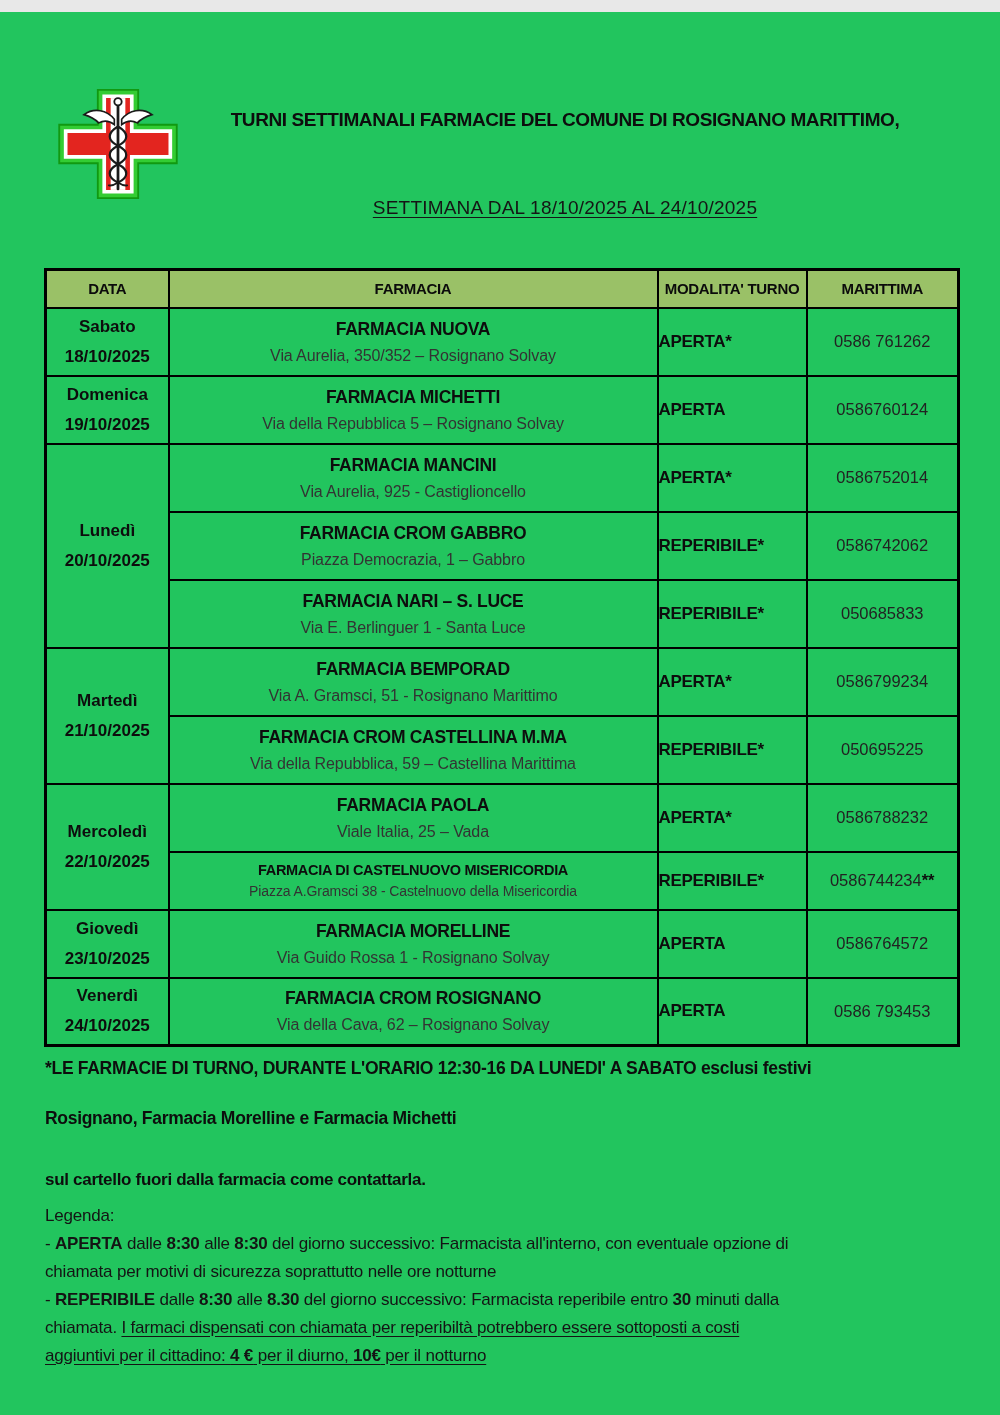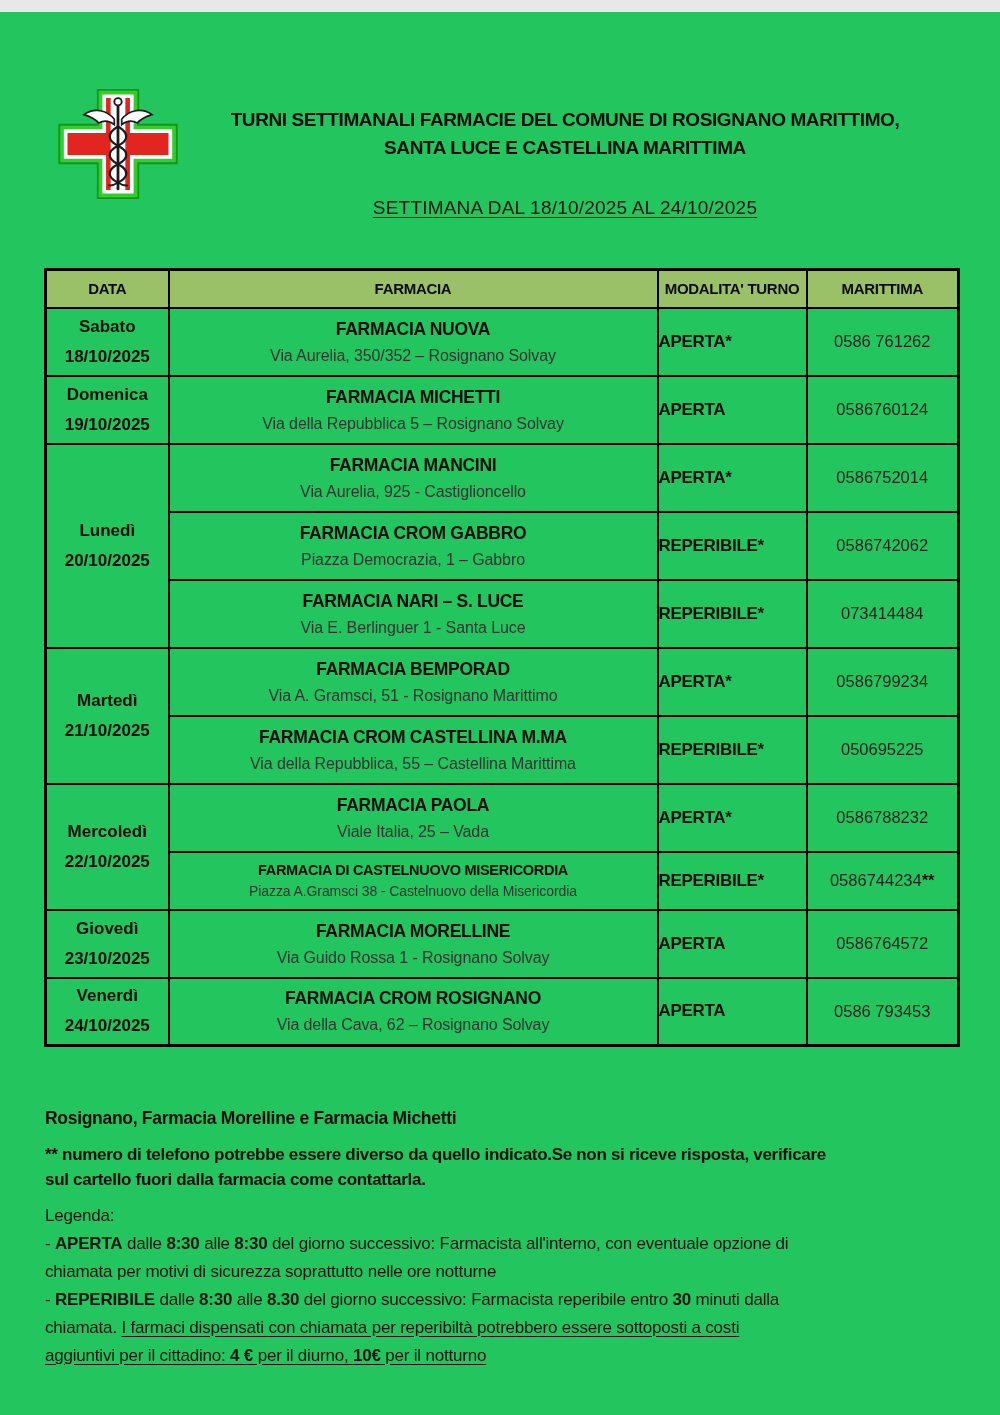--- a/index.html
+++ b/index.html
@@ -81,21 +81,20 @@
         <path d="M66 42 C54 49 54 57 66 63 C78 69 78 77 66 83 C54 89 54 97 66 103" stroke-width="2.4"></path>
         <path d="M66 42 C78 49 78 57 66 63 C54 69 54 77 66 83 C78 89 78 97 66 103" stroke-width="2.4"></path>
         <path d="M66 103 q-6 4 -10 3" stroke-width="2"></path>
         <path d="M66 103 q6 4 10 3" stroke-width="2"></path>
       </g>
     </svg>
   </div>
 
   <div class="title">
     <div>TURNI SETTIMANALI FARMACIE DEL COMUNE DI ROSIGNANO MARITTIMO,</div>
-    <div>SANTA LUCE E CASTELLINA MARITTIMA</div>
   </div>
   <div class="week">SETTIMANA DAL 18/10/2025 AL 24/10/2025</div>
 
   <div class="tbl-wrap">
     <table class="sched">
       <colgroup>
         <col class="c-data">
           <col class="c-farm">
           <col class="c-mode">
           <col class="c-tel">
@@ -152,38 +151,38 @@
             </td>
             <td class="mode-cell">REPERIBILE*</td>
             <td class="phone-cell">0586742062</td>
           </tr>
           <tr class="row">
             <td class="pharm-cell">
               <div class="ph-name">FARMACIA NARI – S. LUCE</div>
               <div class="ph-addr">Via E. Berlinguer 1 - Santa Luce</div>
             </td>
             <td class="mode-cell">REPERIBILE*</td>
-            <td class="phone-cell">073414484</td>
+            <td class="phone-cell">050685833</td>
           </tr>
           <tr class="row">
             <td class="date-cell" rowspan="2">
               <div>Martedì</div>
               <div>21/10/2025</div>
             </td>
             <td class="pharm-cell">
               <div class="ph-name">FARMACIA BEMPORAD</div>
               <div class="ph-addr">Via A. Gramsci, 51 - Rosignano Marittimo</div>
             </td>
             <td class="mode-cell">APERTA*</td>
             <td class="phone-cell">0586799234</td>
           </tr>
           <tr class="row">
             <td class="pharm-cell">
               <div class="ph-name">FARMACIA CROM CASTELLINA M.MA</div>
-              <div class="ph-addr">Via della Repubblica, 55 – Castellina Marittima</div>
+              <div class="ph-addr">Via della Repubblica, 59 – Castellina Marittima</div>
             </td>
             <td class="mode-cell">REPERIBILE*</td>
             <td class="phone-cell">050695225</td>
           </tr>
           <tr class="row">
             <td class="date-cell" rowspan="2">
               <div>Mercoledì</div>
               <div>22/10/2025</div>
             </td>
             <td class="pharm-cell">
@@ -222,18 +221,18 @@
               <div class="ph-name">FARMACIA CROM ROSIGNANO</div>
               <div class="ph-addr">Via della Cava, 62 – Rosignano Solvay</div>
             </td>
             <td class="mode-cell">APERTA</td>
             <td class="phone-cell">0586 793453</td>
           </tr>
         </tbody>
     </table>
   </div>
 
-  <div class="note1"><br><br><span class="b">Rosignano, Farmacia Morelline e Farmacia Michetti</span></div>
-  <div class="note2"><span class="b">** numero di telefono potrebbe essere diverso da quello indicato.Se non si riceve risposta, verificare</span><br><span class="b">sul cartello fuori dalla farmacia come contattarla.</span></div>
+  <div class="note1"><span class="b">*LE FARMACIE DI TURNO, DURANTE L'ORARIO 12:30-16 DA LUNEDI' A SABATO esclusi festivi</span><br><br><span class="b">Rosignano, Farmacia Morelline e Farmacia Michetti</span></div>
+  <div class="note2"><br><span class="b">sul cartello fuori dalla farmacia come contattarla.</span></div>
 
   <div class="legend"><span>Legenda:</span><br><span>- </span><span class="b">APERTA</span><span> dalle </span><span class="b">8:30</span><span> alle </span><span class="b">8:30</span><span> del giorno successivo: Farmacista all'interno, con eventuale opzione di</span><br><span>chiamata per motivi di sicurezza soprattutto nelle ore notturne</span><br><span>- </span><span class="b">REPERIBILE</span><span> dalle </span><span class="b">8:30</span><span> alle </span><span class="b">8.30</span><span> del giorno successivo: Farmacista reperibile entro </span><span class="b">30</span><span> minuti dalla</span><br><span>chiamata. </span><span class="u">I farmaci dispensati con chiamata per reperibiltà potrebbero essere sottoposti a costi</span><br><span class="u">aggiuntivi per il cittadino: </span><span class="b u">4 €</span><span class="u"> per il diurno, </span><span class="b u">10€</span><span class="u"> per il notturno</span></div>
 
 </div>
 
 </body></html>

